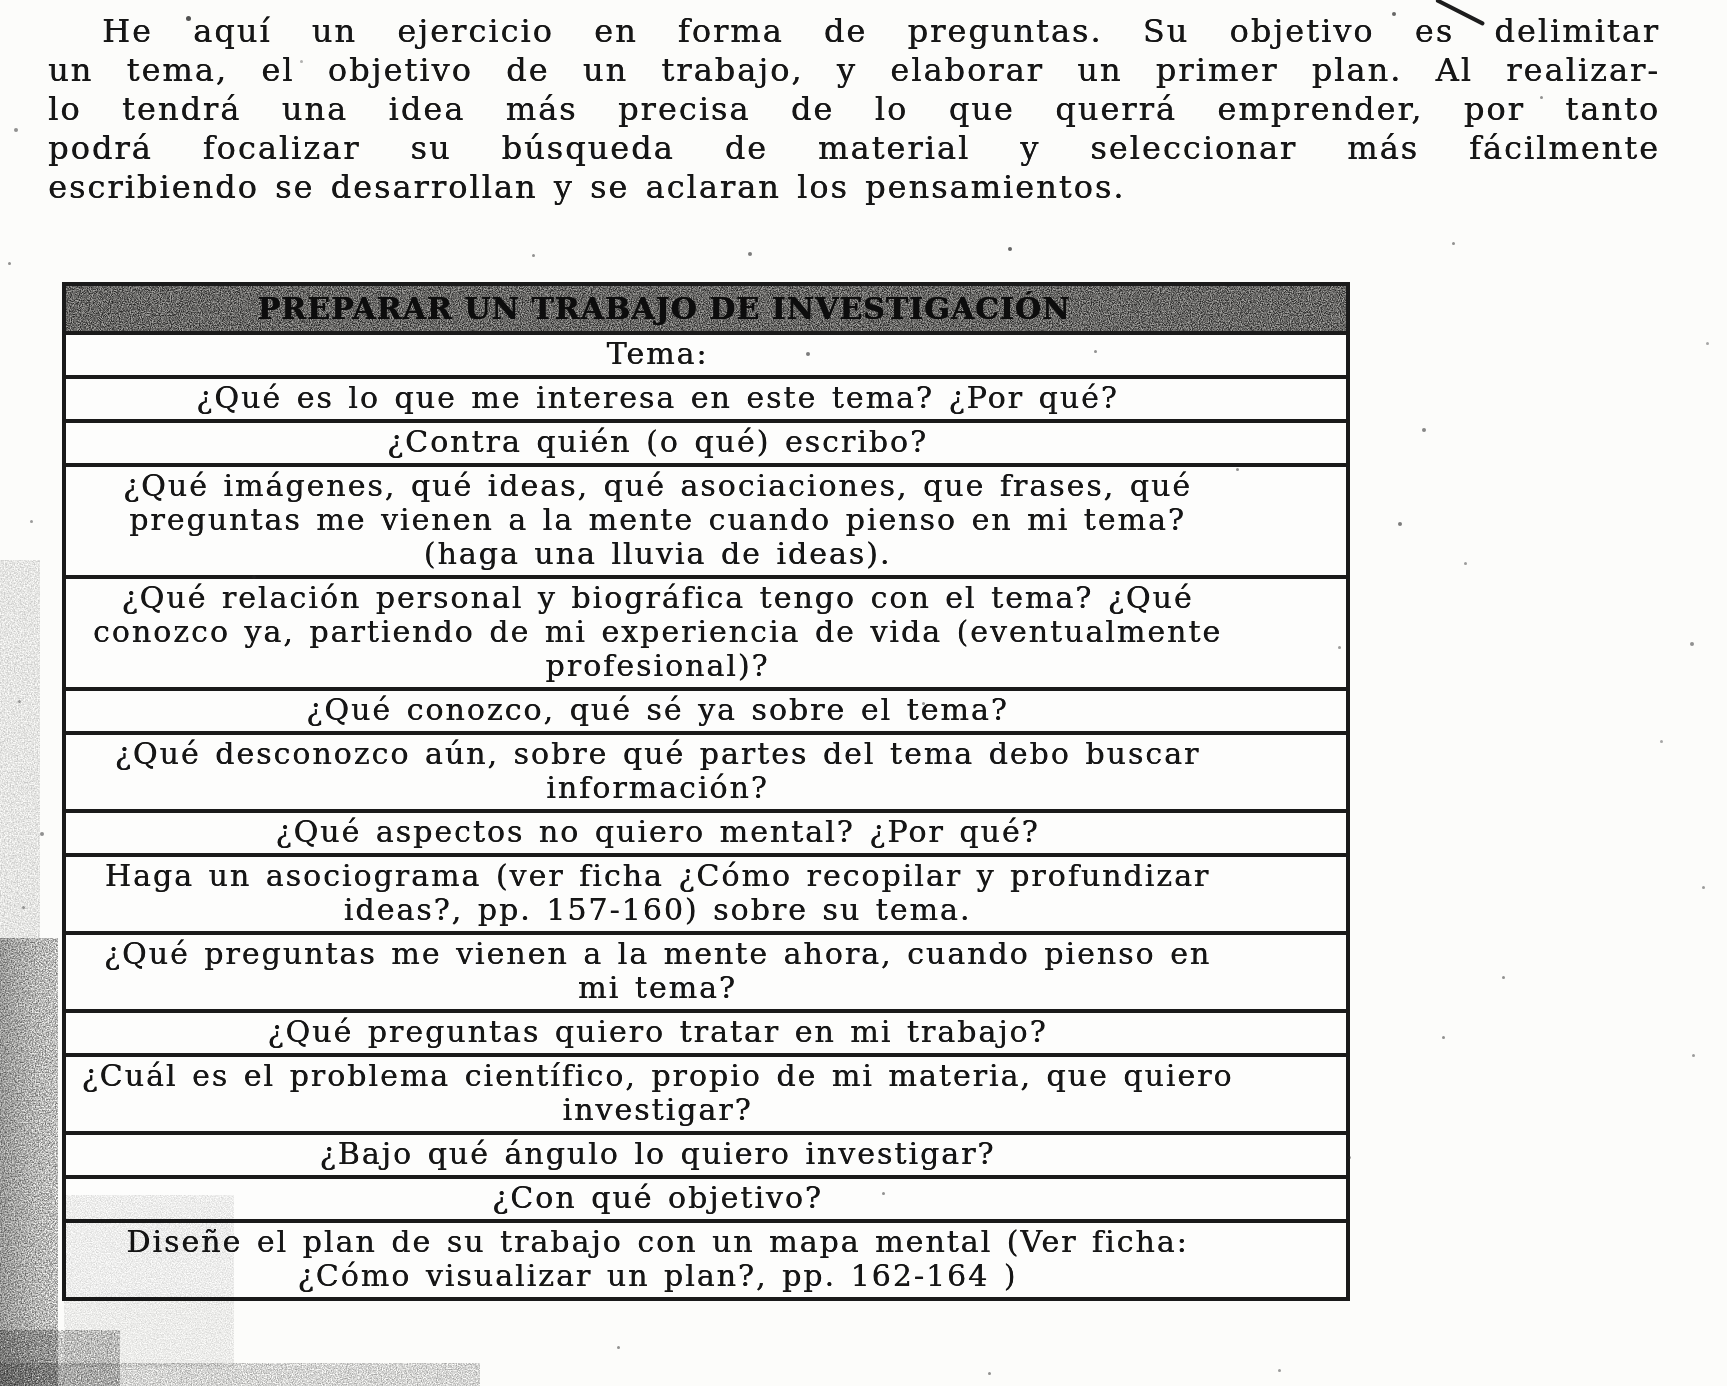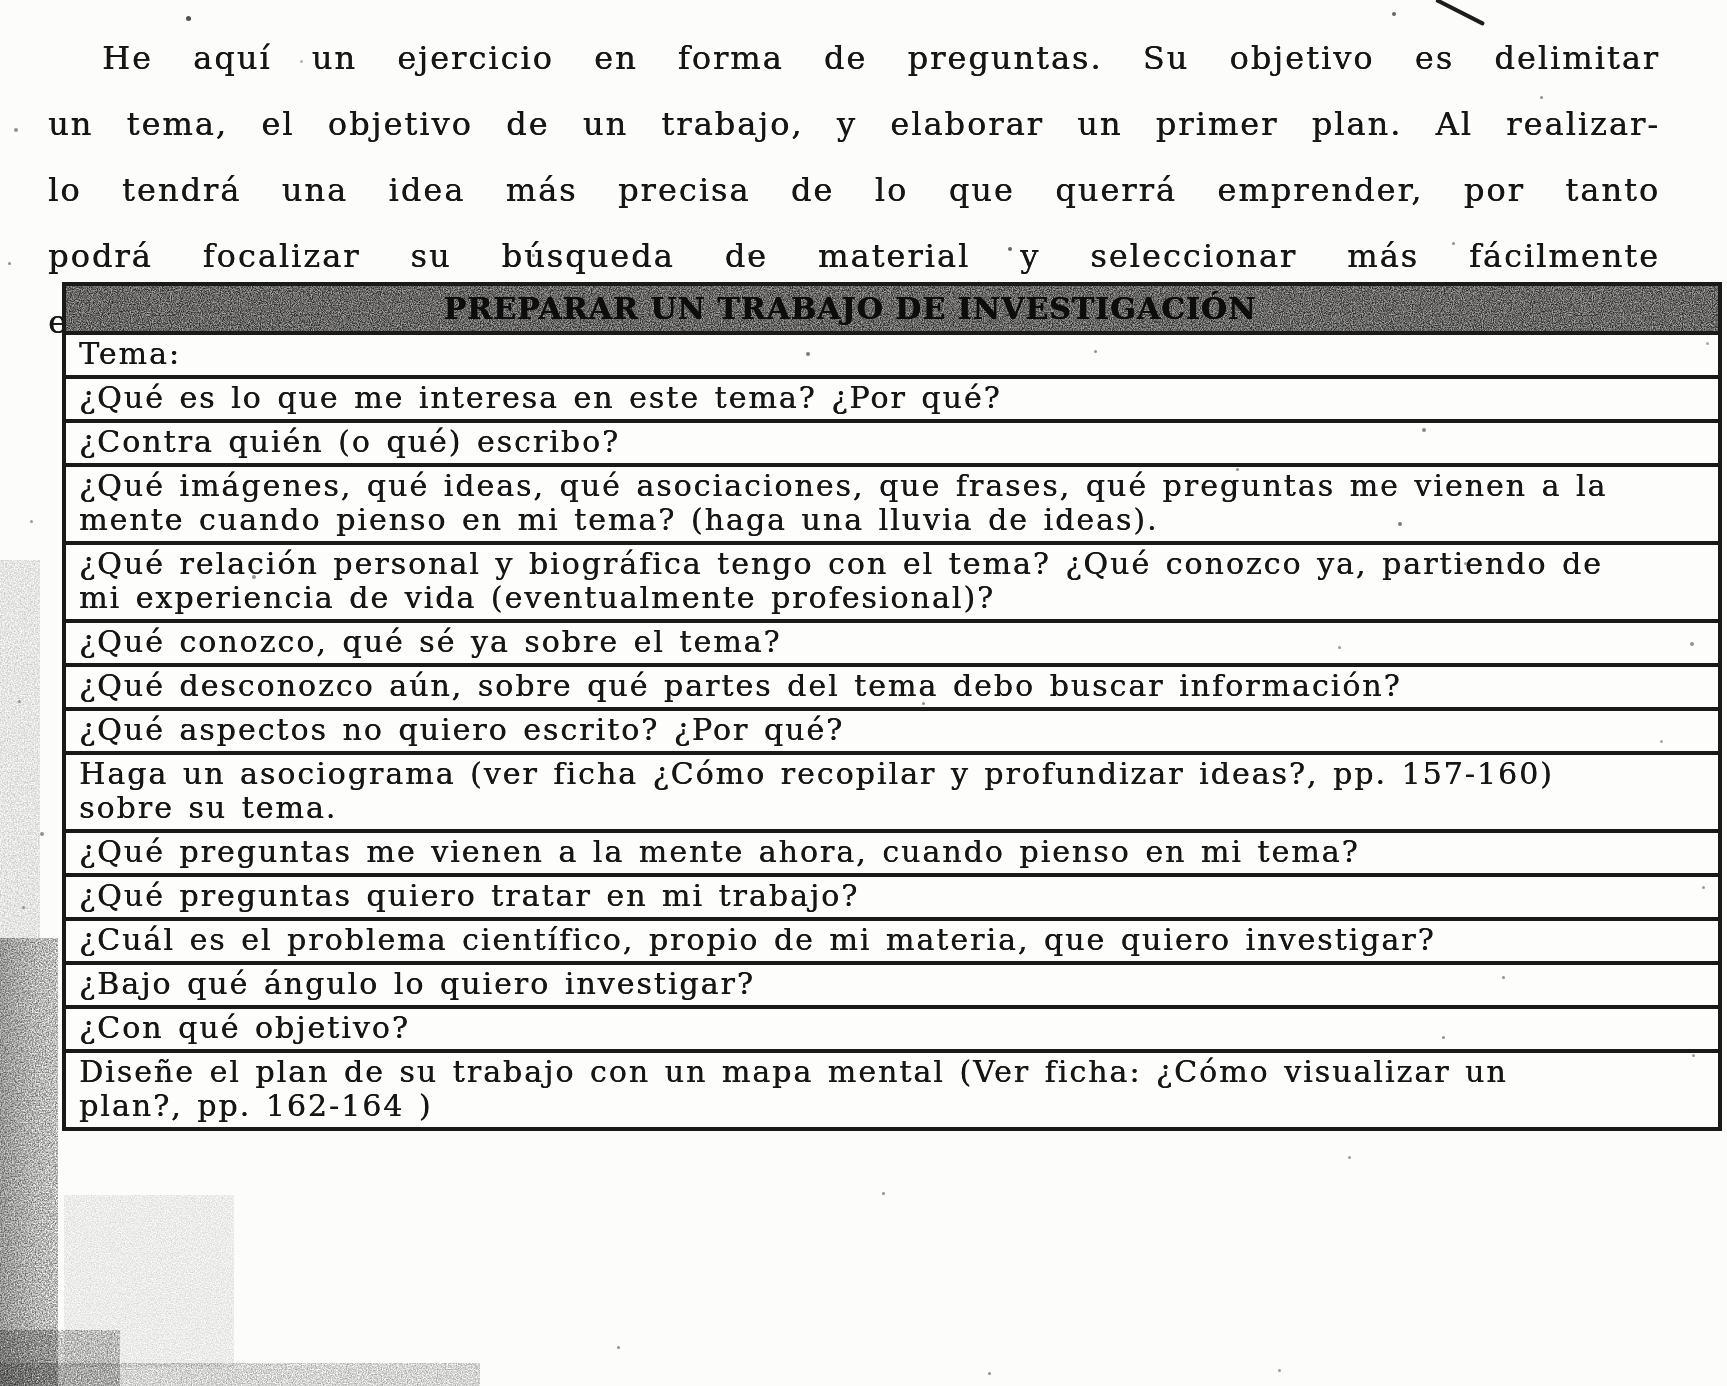--- a/index.html
+++ b/index.html
@@ -8,27 +8,27 @@
     background:#fcfcfa; overflow:hidden;
     font-family:"DejaVu Serif","Liberation Serif",serif;
     color:#161616;
   }
   
   .intro {
     position:absolute; left:48px; top:12px; width:1612px;
     font-size:32px; line-height:39px; letter-spacing:2px; word-spacing:4px;
     text-shadow:0.4px 0 0 currentColor;
   }
-  .iline { text-align:justify; text-align-last:justify; white-space:normal;margin-top:27px; }
+  .iline { text-align:justify; text-align-last:justify; white-space:normal; }
   .intro .i0 { text-indent:54px; }
   .intro .i5 { text-align-last:left; }
   
   .qtable {
-    position:absolute; left:62px; top:282px; width:1660px;
-    border:4px solid #1a1a1a; background:#fdfdfc; box-sizing:border-box;
+    position:absolute; left:62px; top:282px; width:1288px;
+    border:4px solid #1a1a1a; background:#fdfdfc; box-sizing:border-box;text-align:center;
   }
   .qhead {
     position:relative; height:45px; background:#a6a5a2;
     display:flex; align-items:center; justify-content:center; overflow:hidden;
   }
   .qhead .noise { position:absolute; left:0; top:0; width:100%; height:100%; opacity:.75; }
   .qtitle {
     position:relative; z-index:2; font-weight:bold; font-size:30px;
     letter-spacing:1px; color:#0d0d0d; transform:translateX(-42px);
     text-shadow:0.5px 0 0 currentColor;
@@ -94,21 +94,21 @@
         <div class="qrow i6">
           <span class="qtext">¿Qué relación personal y biográfica tengo con el tema? ¿Qué conozco ya, partiendo de mi experiencia de vida (eventualmente profesional)?</span>
         </div>
         <div class="qrow i7">
           <span class="qtext">¿Qué conozco, qué sé ya sobre el tema?</span>
         </div>
         <div class="qrow i8">
           <span class="qtext">¿Qué desconozco aún, sobre qué partes del tema debo buscar información?</span>
         </div>
         <div class="qrow i9">
-          <span class="qtext">¿Qué aspectos no quiero escrito? ¿Por qué?</span>
+          <span class="qtext">¿Qué aspectos no quiero mental? ¿Por qué?</span>
         </div>
         <div class="qrow i11">
           <span class="qtext">Haga un asociograma (ver ficha ¿Cómo recopilar y profundizar ideas?, pp. 157-160) sobre su tema.</span>
         </div>
         <div class="qrow i12">
           <span class="qtext">¿Qué preguntas me vienen a la mente ahora, cuando pienso en mi tema?</span>
         </div>
         <div class="qrow i13">
           <span class="qtext">¿Qué preguntas quiero tratar en mi trabajo?</span>
         </div>

